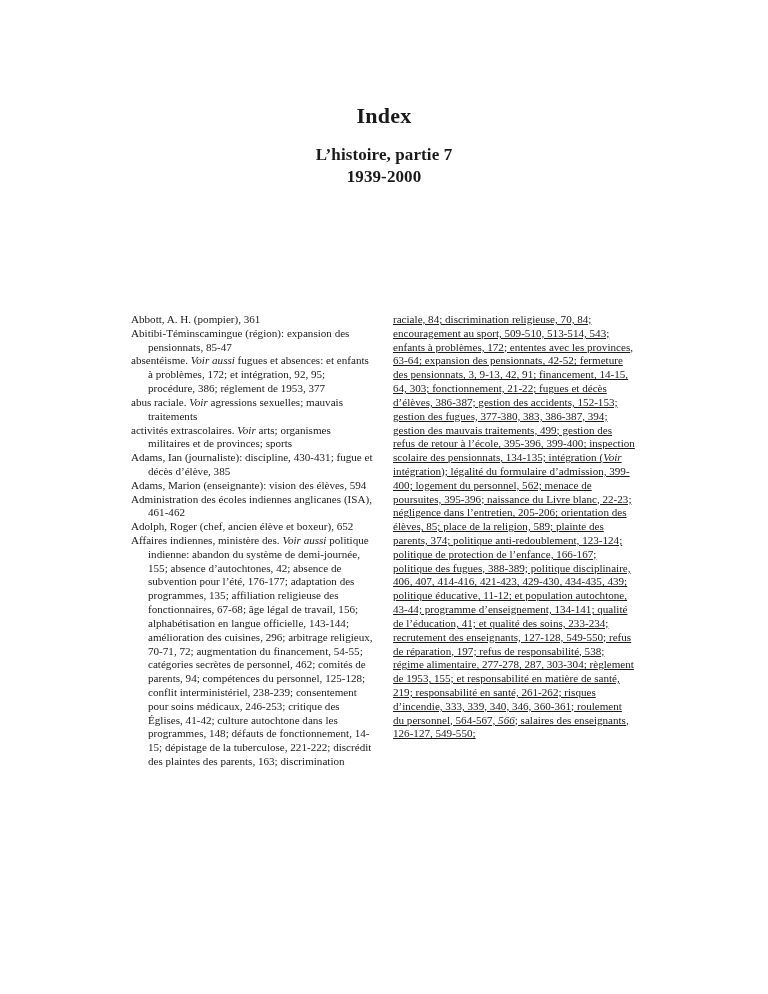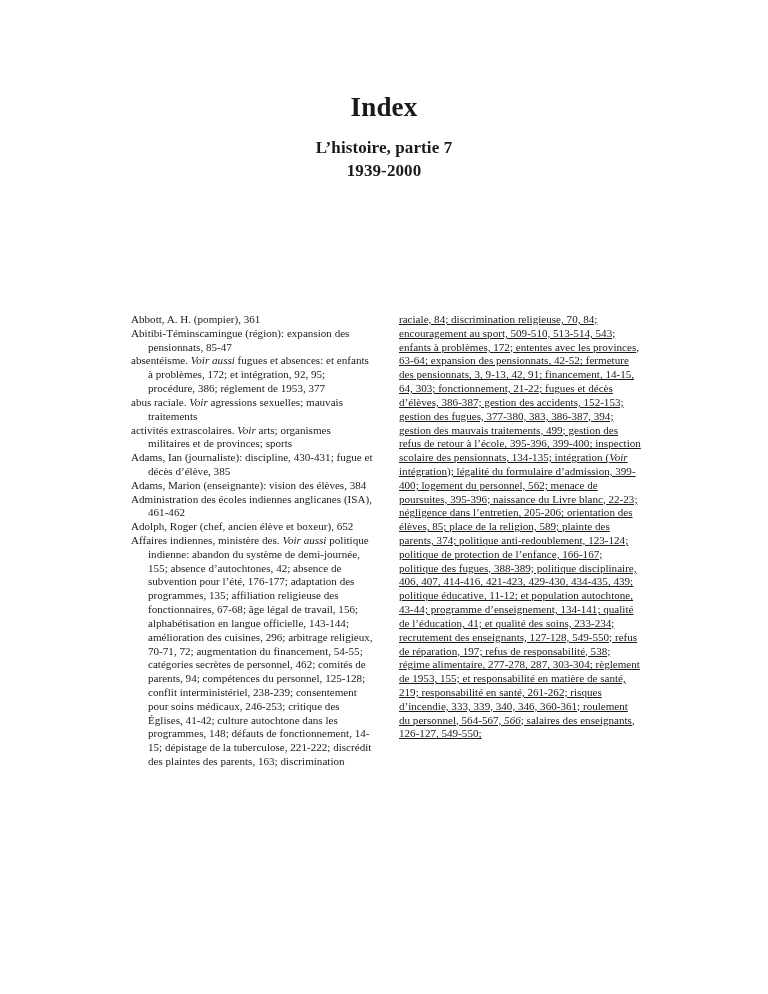--- a/index.html
+++ b/index.html
@@ -22,44 +22,44 @@
     box-sizing: border-box;
     position: relative;
   }
 
   
   .masthead {
     text-align: center;
     padding-top: 92px;
   }
   .index-title {
-    font-size: 27px;
+    font-size: 22px;
     font-weight: bold;
     letter-spacing: 0.2px;
     line-height: 1.12;
-    margin: 0;
+    margin: 12px;
   }
   .subtitle-block {
     margin-top: 15px;
   }
   .subtitle-line {
     font-size: 17px;
     font-weight: bold;
     line-height: 1.32;
     letter-spacing: 0.1px;
   }
 
   
   .index-body {
     position: absolute;
     top: 313px;
     left: 131px;
     width: 510px;
     display: flex;
-    gap: 26px;
+    gap: 20px;
     align-items: flex-start;
   }
   .column {
     width: 242px;
     font-size: 11.1px;
     line-height: 13.82px;
     text-align: left;
   }
 
   
@@ -92,21 +92,21 @@
   </div>
 
   <div class="index-body">
     <div class="column">
         <p class="entry"><span>Abbott, A. H. (pompier), 361</span></p>
         <p class="entry"><span>Abitibi-Téminscamingue (région): expansion des pensionnats, 85-47</span></p>
         <p class="entry"><span>absentéisme. </span><span class="ital">Voir aussi</span><span> fugues et absences: et enfants à problèmes, 172; et intégration, 92, 95; procédure, 386; réglement de 1953, 377</span></p>
         <p class="entry"><span>abus raciale. </span><span class="ital">Voir</span><span> agressions sexuelles; mauvais traitements</span></p>
         <p class="entry"><span>activités extrascolaires. </span><span class="ital">Voir</span><span> arts; organismes militaires et de provinces; sports</span></p>
         <p class="entry"><span>Adams, Ian (journaliste): discipline, 430-431; fugue et décès d’élève, 385</span></p>
-        <p class="entry"><span>Adams, Marion (enseignante): vision des élèves, 384</span></p>
+        <p class="entry"><span>Adams, Marion (enseignante): vision des élèves, 594</span></p>
         <p class="entry"><span>Administration des écoles indiennes anglicanes (ISA), 461-462</span></p>
         <p class="entry"><span>Adolph, Roger (chef, ancien élève et boxeur), 652</span></p>
         <p class="entry"><span>Affaires indiennes, ministère des. </span><span class="ital">Voir aussi</span><span> politique indienne: abandon du système de demi-journée, 155; absence d’autochtones, 42; absence de subvention pour l’été, 176-177; adaptation des programmes, 135; affiliation religieuse des fonctionnaires, 67-68; âge légal de travail, 156; alphabétisation en langue officielle, 143-144; amélioration des cuisines, 296; arbitrage religieux, 70-71, 72; augmentation du financement, 54-55; catégories secrètes de personnel, 462; comités de parents, 94; compétences du personnel, 125-128; conflit interministériel, 238-239; consentement pour soins médicaux, 246-253; critique des Églises, 41-42; culture autochtone dans les programmes, 148; défauts de fonctionnement, 14-15; dépistage de la tuberculose, 221-222; discrédit des plaintes des parents, 163; discrimination</span></p>
       </div>
     <div class="column">
         <p class="entry cont"><span>raciale, 84; discrimination religieuse, 70, 84; encouragement au sport, 509-510, 513-514, 543; enfants à problèmes, 172; ententes avec les provinces, 63-64; expansion des pensionnats, 42-52; fermeture des pensionnats, 3, 9-13, 42, 91; financement, 14-15, 64, 303; fonctionnement, 21-22; fugues et décès d’élèves, 386-387; gestion des accidents, 152-153; gestion des fugues, 377-380, 383, 386-387, 394; gestion des mauvais traitements, 499; gestion des refus de retour à l’école, 395-396, 399-400; inspection scolaire des pensionnats, 134-135; intégration (</span><span class="ital">Voir</span><span> intégration); légalité du formulaire d’admission, 399-400; logement du personnel, 562; menace de poursuites, 395-396; naissance du Livre blanc, 22-23; négligence dans l’entretien, 205-206; orientation des élèves, 85; place de la religion, 589; plainte des parents, 374; politique anti-redoublement, 123-124; politique de protection de l’enfance, 166-167; politique des fugues, 388-389; politique disciplinaire, 406, 407, 414-416, 421-423, 429-430, 434-435, 439; politique éducative, 11-12; et population autochtone, 43-44; programme d’enseignement, 134-141; qualité de l’éducation, 41; et qualité des soins, 233-234; recrutement des enseignants, 127-128, 549-550; refus de réparation, 197; refus de responsabilité, 538; régime alimentaire, 277-278, 287, 303-304; règlement de 1953, 155; et responsabilité en matière de santé, 219; responsabilité en santé, 261-262; risques d’incendie, 333, 339, 340, 346, 360-361; roulement du personnel, 564-567, </span><span class="ital">566</span><span>; salaires des enseignants, 126-127, 549-550;</span></p>
       </div>
   </div>
 
 </div>

